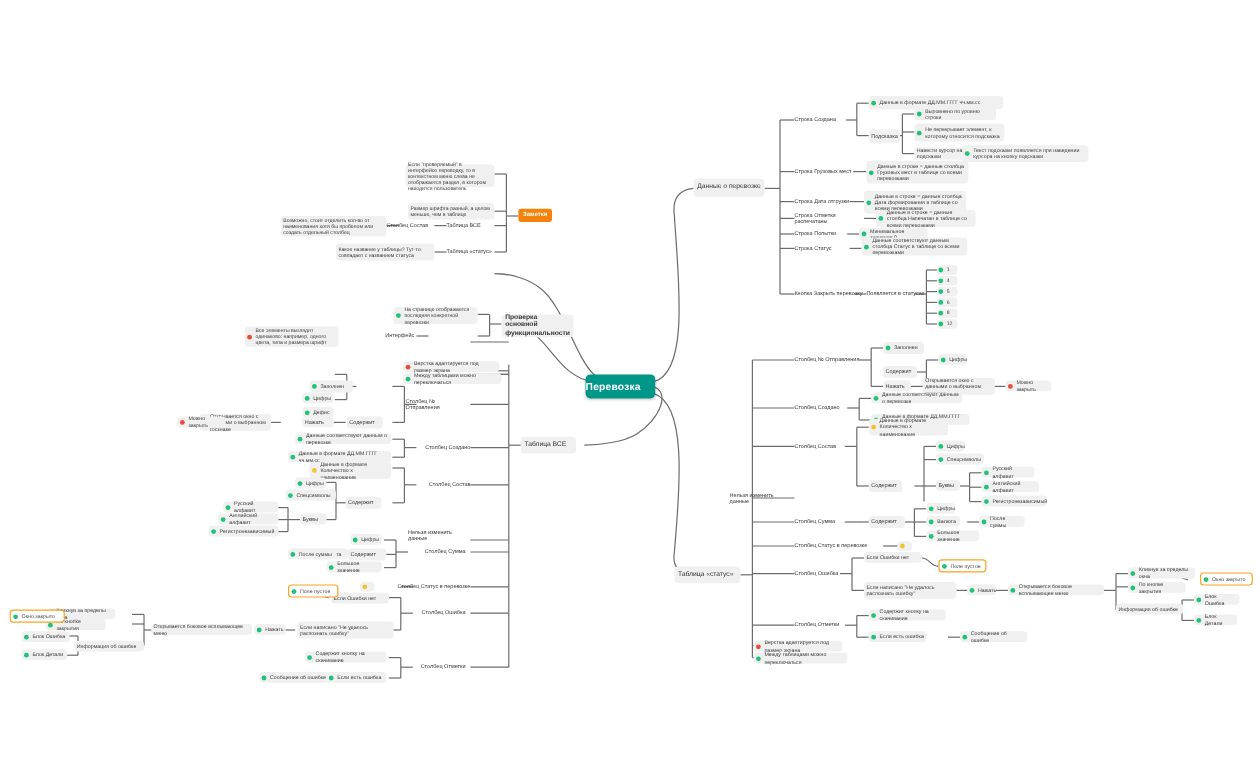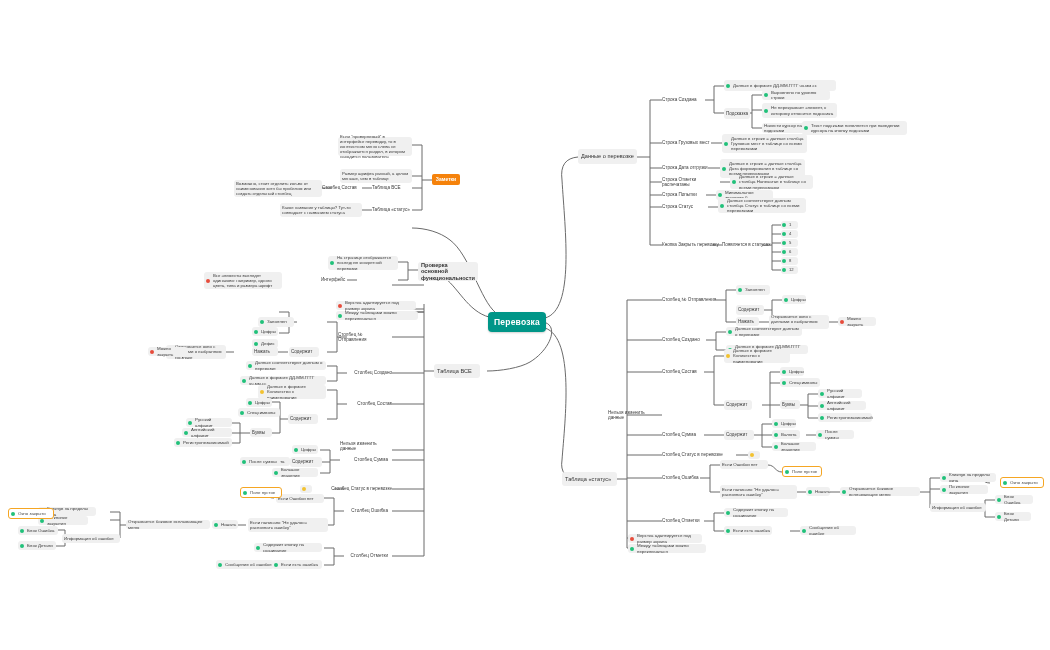--- a/index.html
+++ b/index.html
@@ -4,21 +4,21 @@
 <style>
   html,body{margin:0;padding:0;background:#ffffff;}
   body{width:1050px;height:650px;position:relative;overflow:hidden;
        font-family:"Liberation Sans","DejaVu Sans",sans-serif;}
   #canvas{position:absolute;inset:0;}
   svg.links{position:absolute;left:0;top:0;width:1050px;height:650px;overflow:visible;}
   .node{position:absolute;box-sizing:border-box;background:#f0f0f0;border-radius:3px;
         color:#3a3a3a;display:flex;align-items:center;gap:3px;line-height:1.18;}
   .node .txt{display:block;}
   .dot{flex:0 0 auto;border-radius:50%;display:inline-block;}
-  .root{background:#009688;color:#fff;border-radius:4px;justify-content:center;
+  .root{background:#009688;color:#fff;border-radius:4px;
         font-weight:bold;letter-spacing:.2px;box-shadow:0 1px 2px rgba(0,0,0,.18);}
   .branch{background:#f0f0f0;color:#333;}
   .orangefill{background:#F5820B;color:#fff;font-weight:bold;}
   .orangeline{background:#fff;border:1px solid #F5A623;color:#4a4a4a;}
   .bare{background:transparent;}
 </style>
 </head>
 <body>
 
 <div id="canvas">

